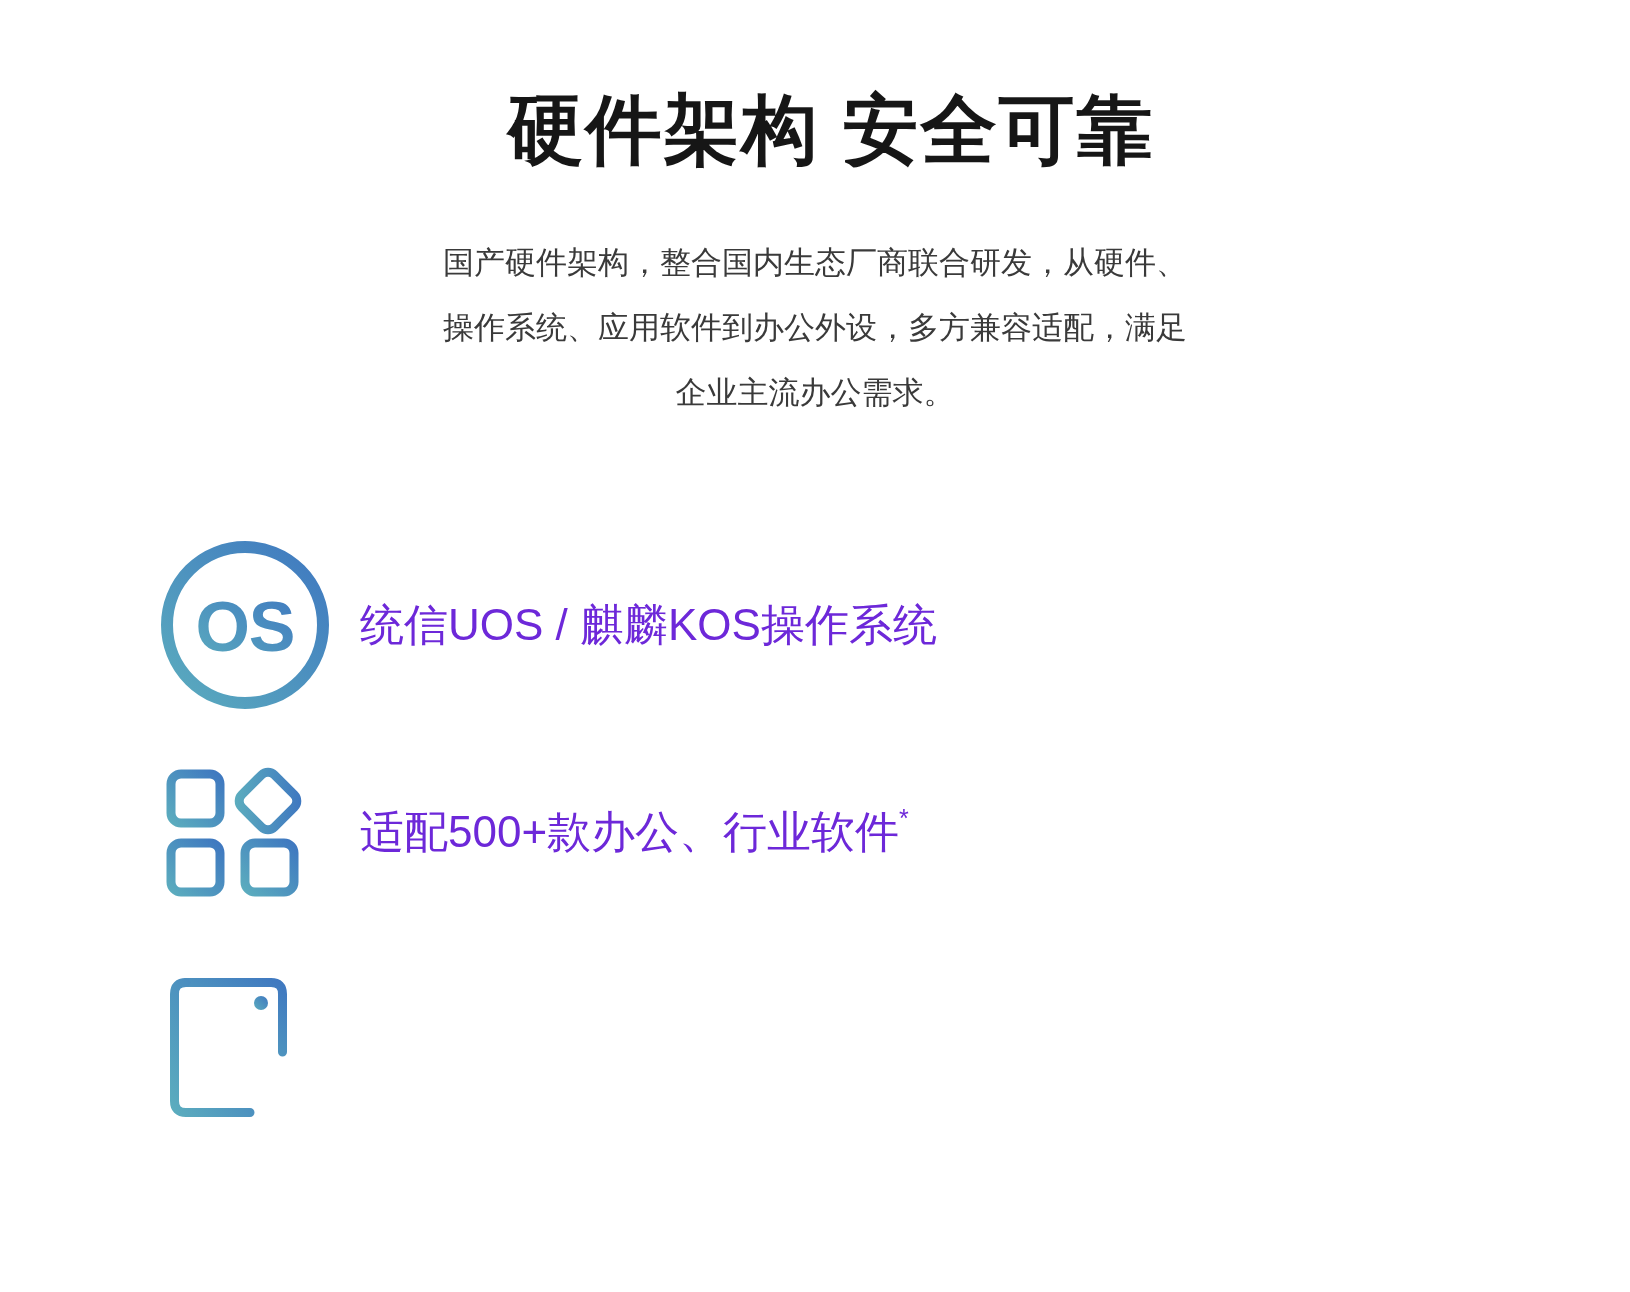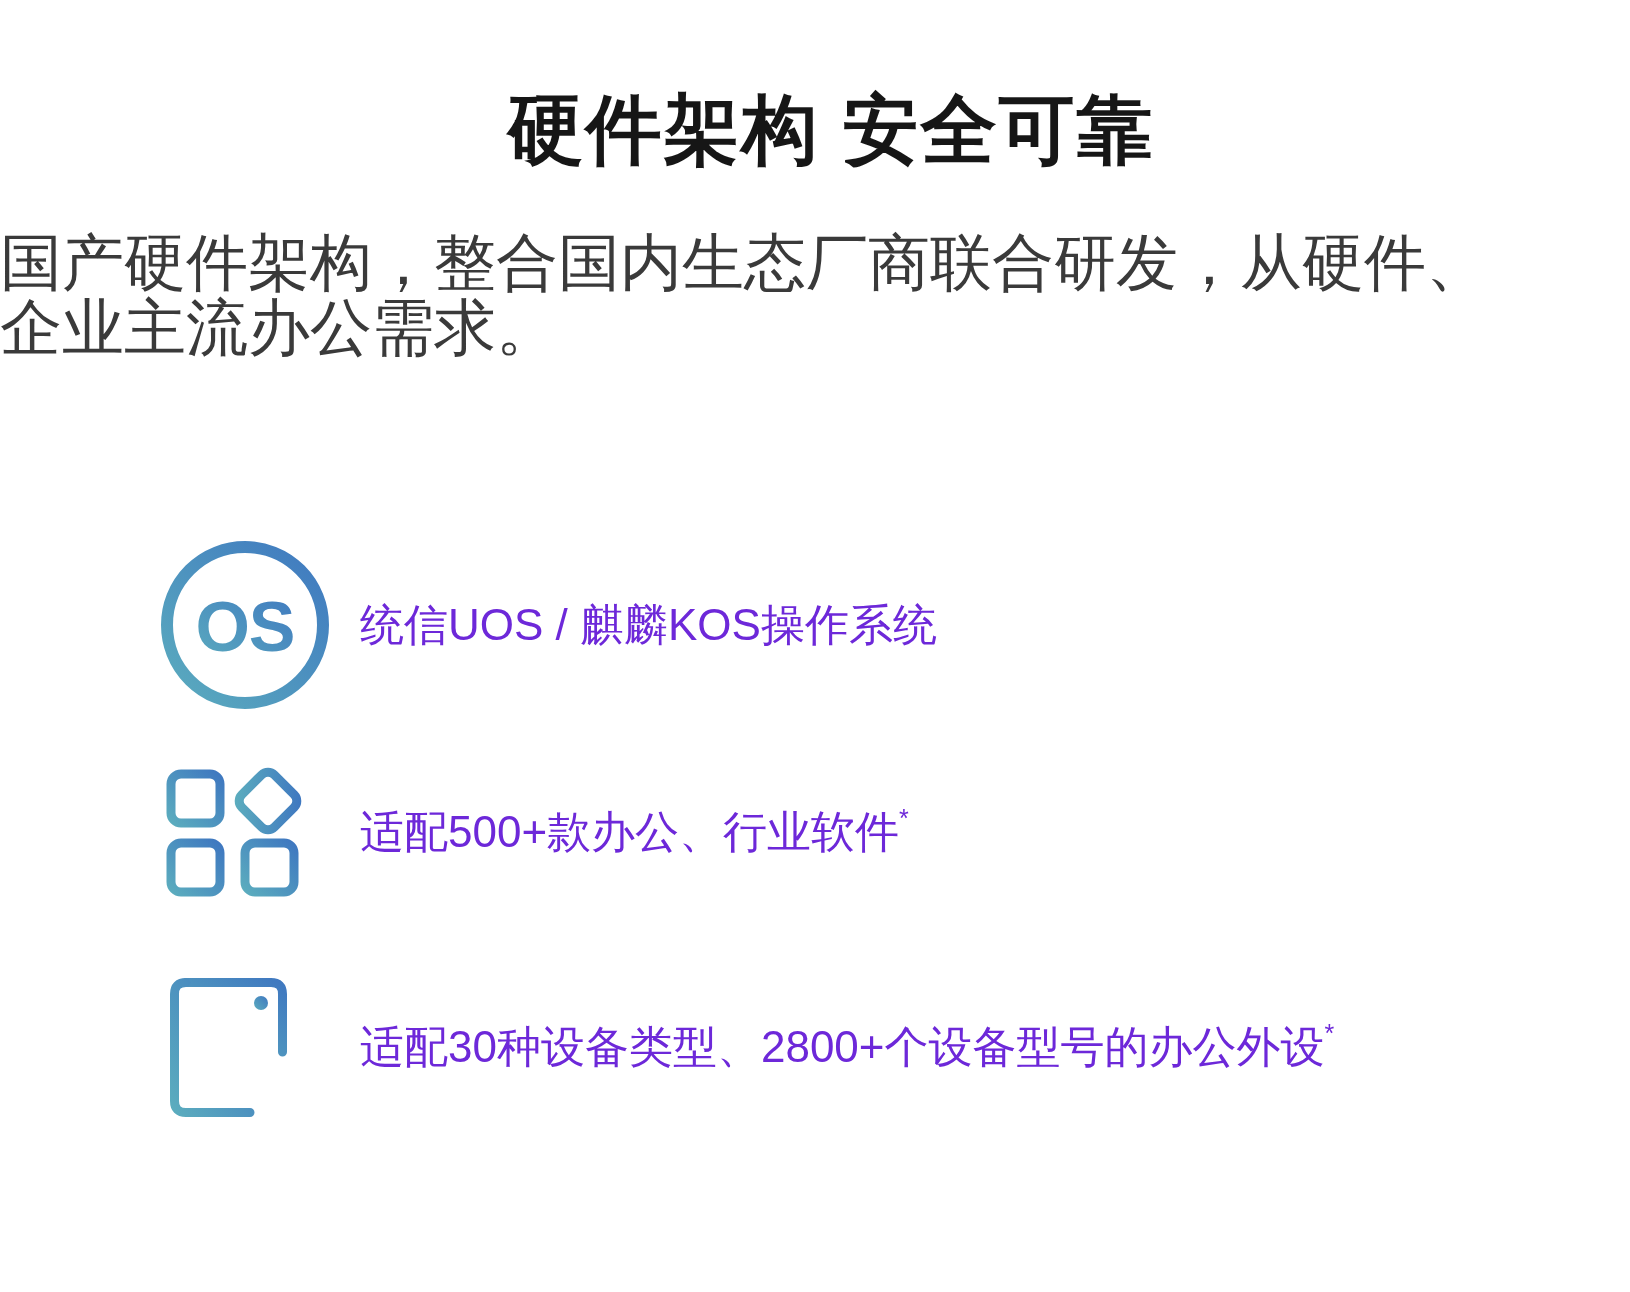--- a/index.html
+++ b/index.html
@@ -22,22 +22,22 @@
     font-weight: 700;
     letter-spacing: 2px;
     color: #161616;
   }
   .intro {
     position: absolute;
     top: 230px;
     left: 0;
     width: 100%;
     box-sizing: border-box;
-    text-align: left;
-    font-size: 62px;
+    text-align: center;
+    font-size: 31px;
     line-height: 65px;
     color: #3a3a3a;
   }
   .feature-row {
     position: absolute;
     left: 160px;
     right: 40px;
     display: flex;
     align-items: center;
   }
@@ -67,20 +67,21 @@
   }
   svg { display: block; }
 </style>
 </head>
 <body>
 
 <h1 class="section-title">硬件架构 安全可靠</h1>
 
 <div class="intro">
   <div>国产硬件架构，整合国内生态厂商联合研发，从硬件、</div>
+  <div>操作系统、应用软件到办公外设，多方兼容适配，满足</div>
   <div>企业主流办公需求。</div>
 </div>
 
 <div class="feature-row row-1">
   <div class="icon-box">
     <svg width="170" height="170" viewBox="0 0 170 170" aria-hidden="true">
       <defs>
         <linearGradient id="grad1" x1="0" y1="1" x2="1" y2="0">
           <stop offset="0" stop-color="#5bacbe"></stop>
           <stop offset="1" stop-color="#3f78c0"></stop>
@@ -126,14 +127,13 @@
         <path d="M16 4.5 H101 Q112.5 4.5 112.5 16 V74"></path>
         <path d="M16 4.5 Q4.5 4.5 4.5 16 V123 Q4.5 134.5 16 134.5 H80"></path>
         <path d="M4.5 47 H112.5"></path>
         <path d="M4.5 90 H80"></path>
         <path d="M102 84 V134"></path>
         <path d="M77 109 H127"></path>
       </g>
       <circle cx="91" cy="25" r="7" fill="url(#grad3)"></circle>
     </svg>
   </div>
-  <div class="feature-label"><span>适配30种设备类型、2800+个设备型号的办公外设</span><sup class="asterisk">*</sup></div>
 </div>
 
 </body></html>

